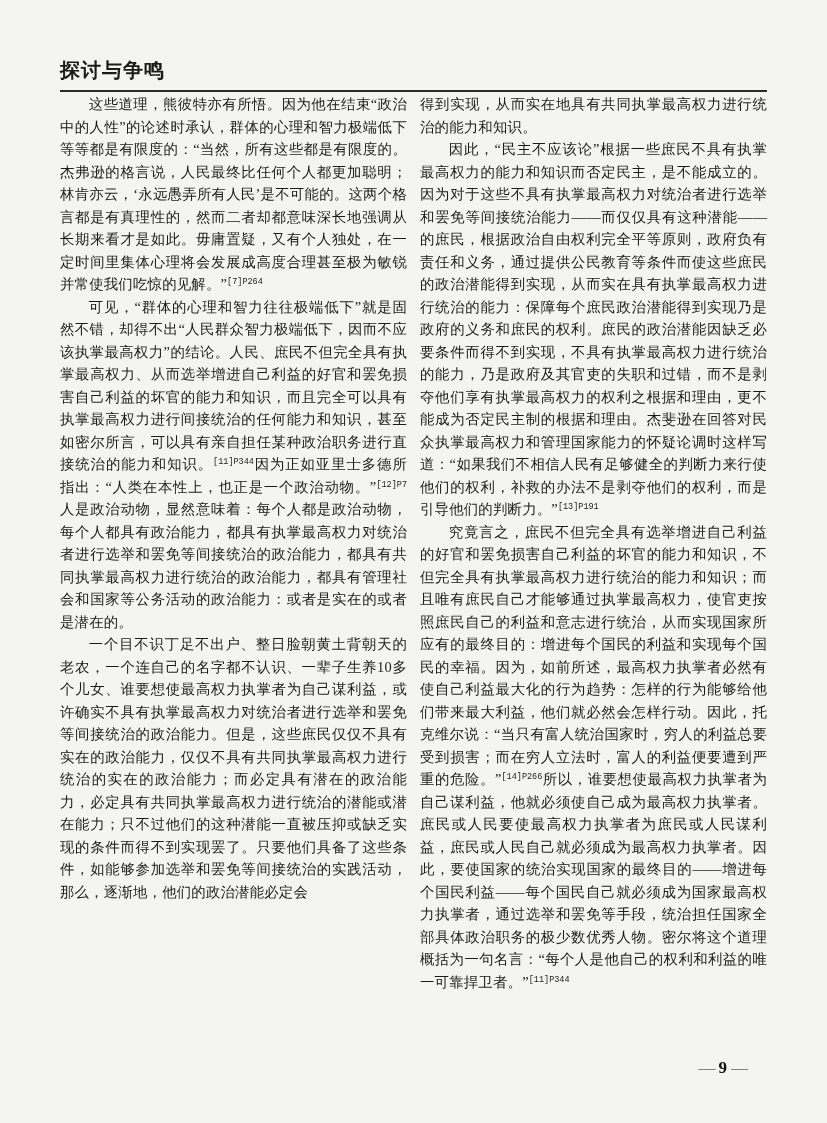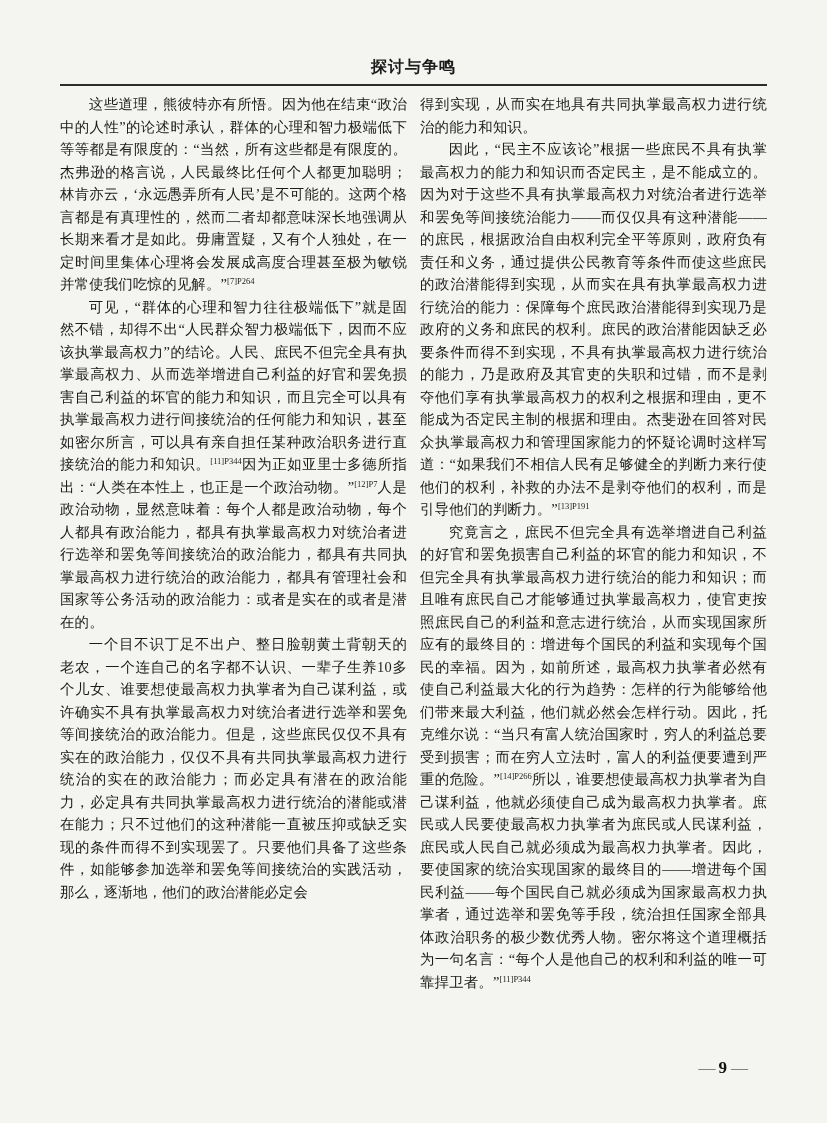--- a/index.html
+++ b/index.html
@@ -7,23 +7,23 @@
     width:827px;height:1123px;
     background:#f4f4f1;
     font-family:"Liberation Serif","DejaVu Serif",serif;
     color:#1b1b1b;
     position:relative;
     overflow:hidden;
   }
   .sheet{position:absolute;left:0;top:0;width:827px;height:1123px;}
   .header{
     position:absolute;left:60px;top:57px;width:707px;
-    text-align:center;
+    text-align:left;
     font-weight:bold;
-    font-size:16px;
+    font-size:20px;
     letter-spacing:1px;
     padding-bottom:6px;
     border-bottom:2.5px solid #2c2c2c;
   }
   .columns{
     position:absolute;left:60px;top:93px;width:707px;
     display:flex;gap:13px;
   }
   .col{width:347px;}
   .para{
@@ -32,21 +32,21 @@
     line-height:22.5px;
     text-align:justify;
     letter-spacing:0.2px;
   }
   .para.indent{text-indent:2em;}
   sup.cite{
     font-size:8.5px;
     line-height:0;
     vertical-align:5px;
     letter-spacing:0;
-    font-family:Liberation Serif, serif;
+    font-family:Liberation Mono, monospace;
     margin-top:28px;
   }
   b{font-weight:bold;}
   .footer{
     position:absolute;
     top:1058px;right:80px;
     font-size:17px;
     display:flex;align-items:center;gap:4px;
   }
   .footer .dash{color:#6f6f6f;font-weight:normal;letter-spacing:-1px;}

